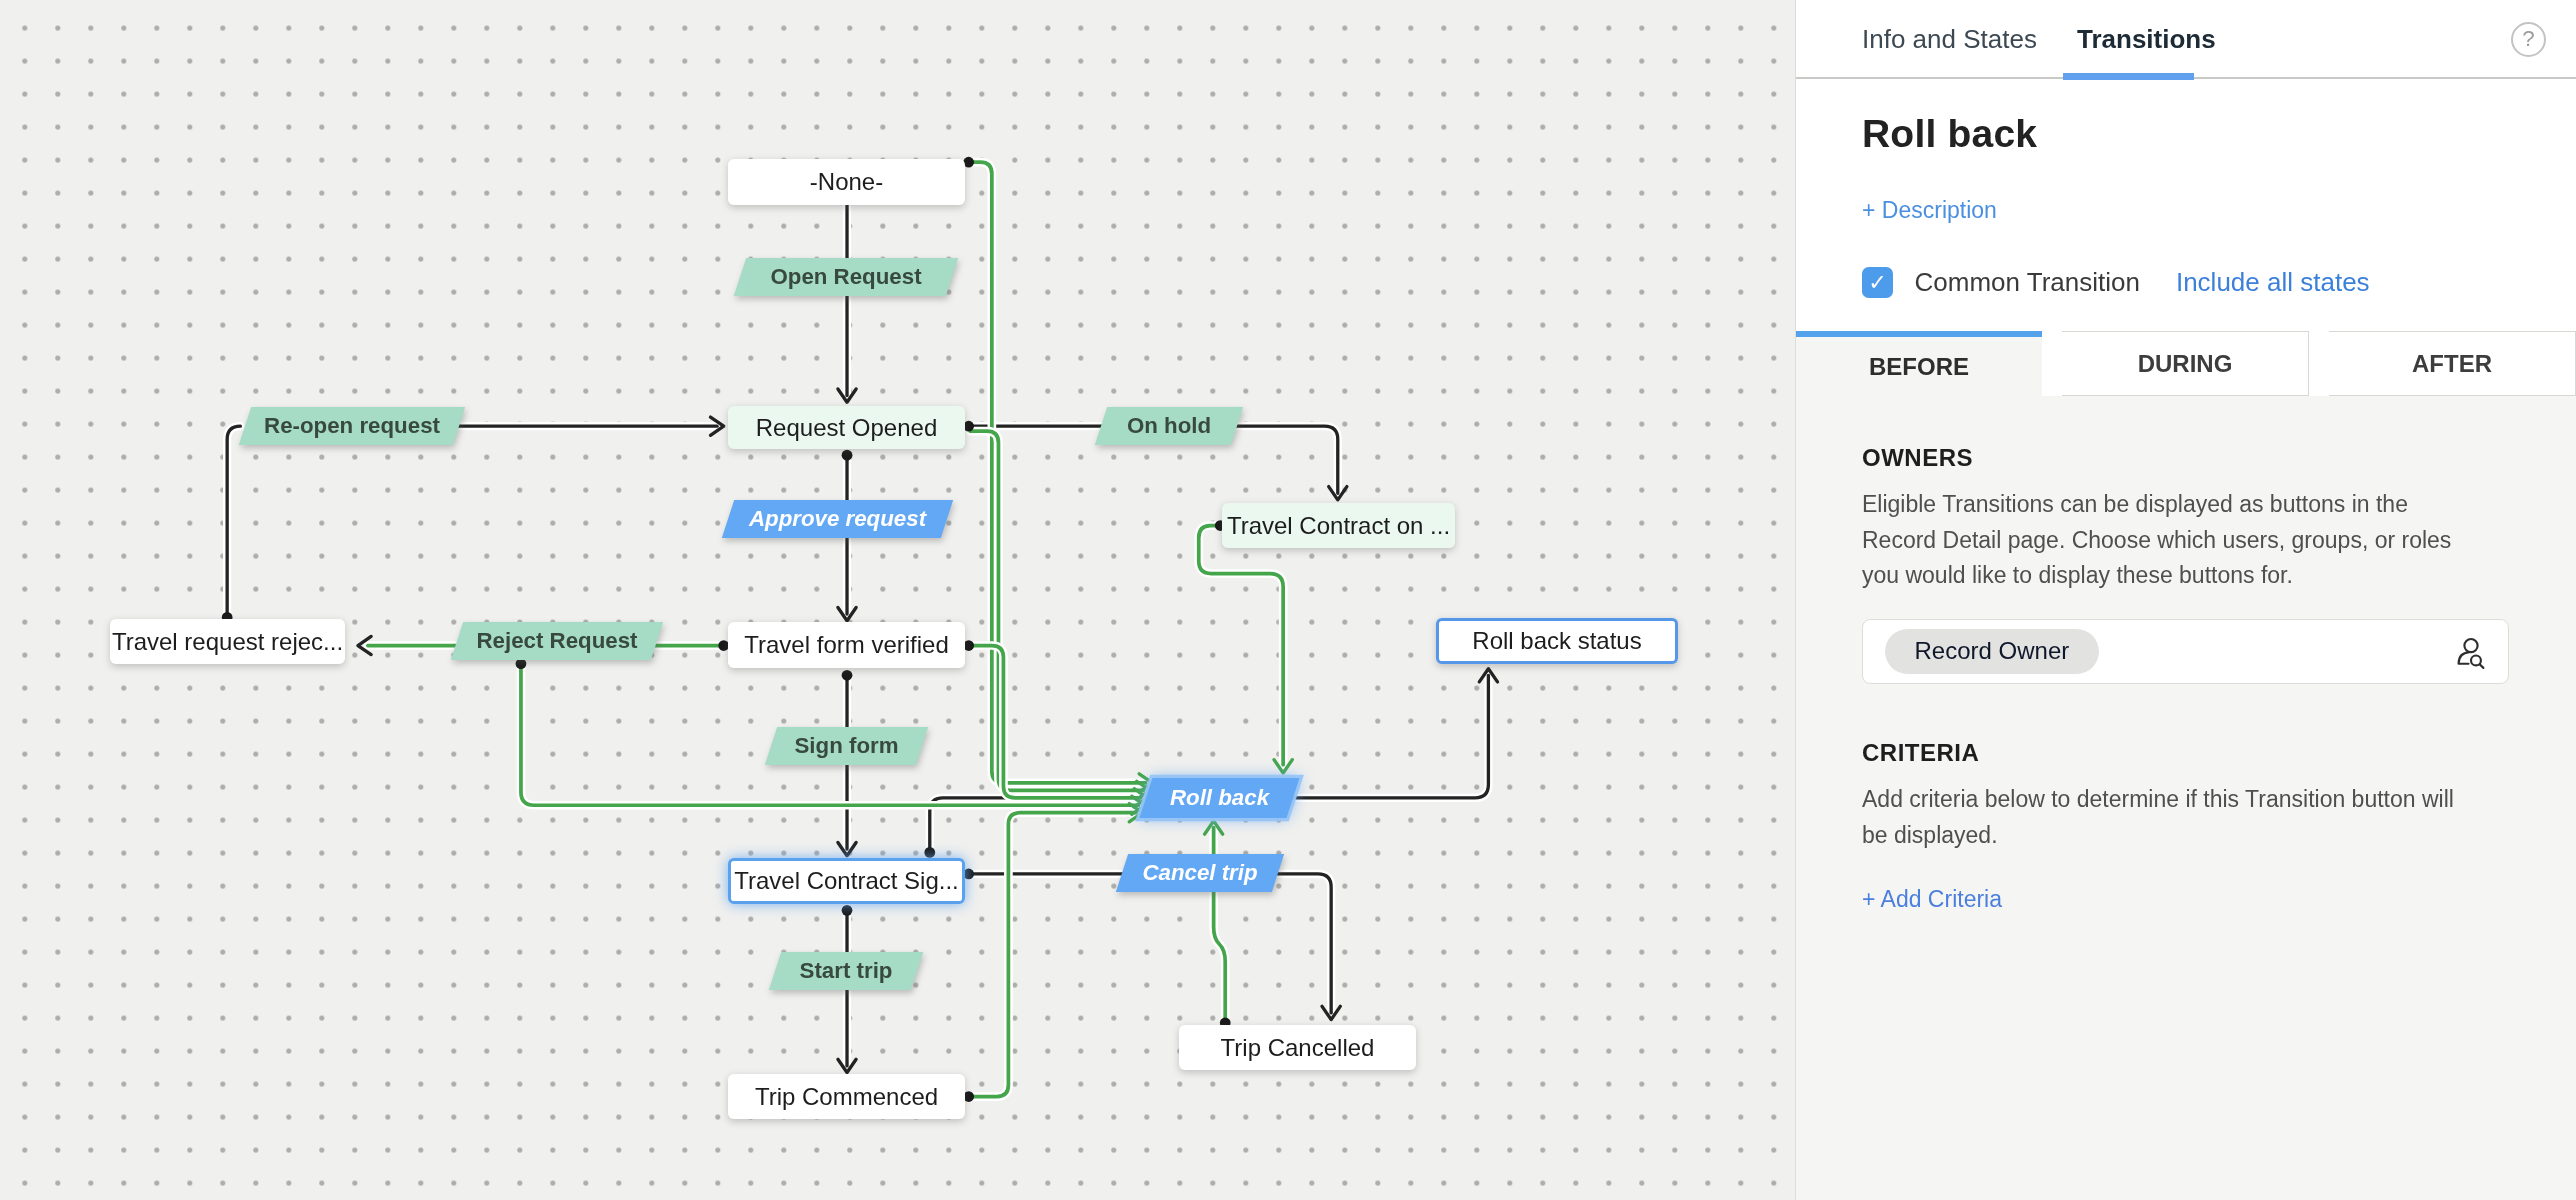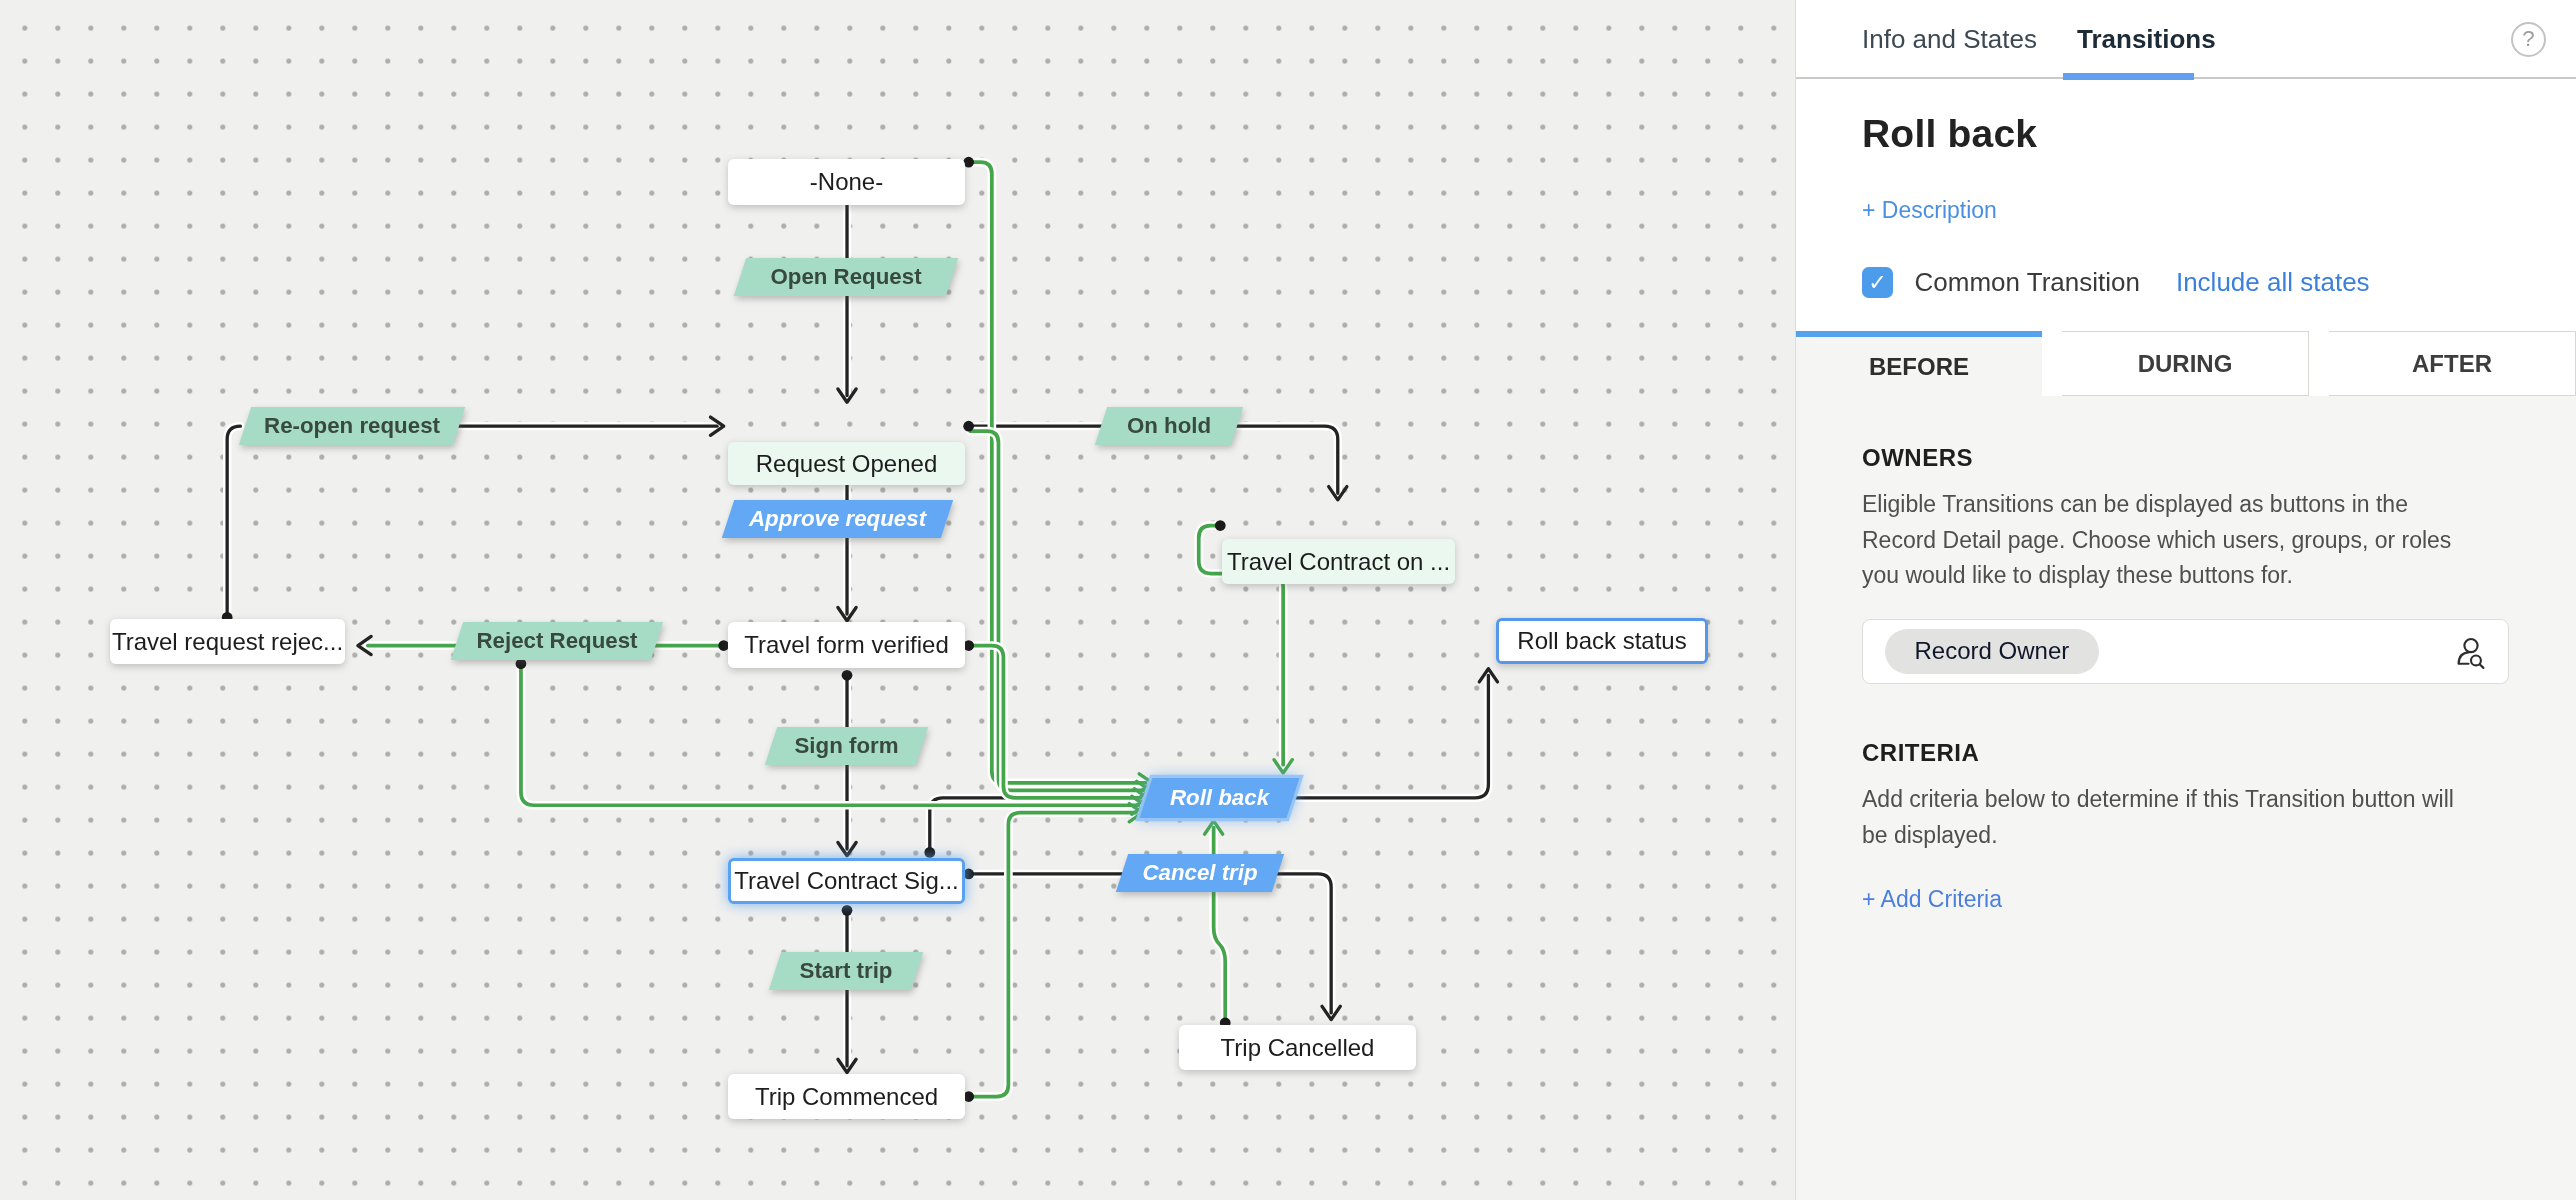--- a/index.html
+++ b/index.html
@@ -10,21 +10,21 @@
   
   #canvas { position:absolute; left:0; top:0; width:1795px; height:1200px;
             background-color:#f0f0ee;
             background-image:radial-gradient(circle, #adadab 2.2px, transparent 2.9px);
             background-size:33px 33px; background-position:8.3px 11.6px; }
   #edge-svg { position:absolute; left:0; top:0; width:1795px; height:1200px; z-index:1; }
 
   .state { position:absolute; z-index:3; display:flex; align-items:center; justify-content:center;
            background:#fff; border-radius:5.8px; font-size:24px; color:#1d1d1d;
            box-shadow:0 2.5px 7.4px rgba(80,80,80,.28); cursor:pointer; }
-  .state.green { background:#eaf8ef;margin-top:36px; }
+  .state.green { background:#eaf8ef; }
   .state.blue-border { border:3.3px solid #5598ea; }
   .state.selected { border:3.3px solid #5ba2ee; box-shadow:0 0 13.2px rgba(100,165,240,.85); }
 
   .transition { position:absolute; z-index:3; cursor:pointer; }
   .transition .shape { position:absolute; inset:0; transform:skewX(-18deg);
                        box-shadow:2.5px 3.3px 5.8px rgba(90,90,90,.35); }
   .transition.green .shape { background:#a6dcc6; }
   .transition.blue .shape  { background:#63a8f4; }
   .transition.selected .shape { box-shadow:0 0 0 3.3px rgba(150,196,245,.95), 0 0 15px rgba(105,170,240,.9); }
   .transition .label { position:absolute; inset:0; display:flex; align-items:center; justify-content:center;
@@ -154,21 +154,21 @@
       </div>
       <div class="state green" style="left: 1222px; top: 503px; width: 233px; height: 45px;">
         <span>Travel Contract on ...</span>
       </div>
       <div class="state " style="left: 110px; top: 619px; width: 235px; height: 45px;">
         <span>Travel request rejec...</span>
       </div>
       <div class="state " style="left: 728px; top: 622px; width: 237px; height: 46px;">
         <span>Travel form verified</span>
       </div>
-      <div class="state blue-border" style="left: 1496px; top: 618px; width: 212px; height: 46px;">
+      <div class="state blue-border" style="left: 1436px; top: 618px; width: 242px; height: 46px;">
         <span>Roll back status</span>
       </div>
       <div class="state selected" style="left: 728px; top: 858px; width: 237px; height: 46px;">
         <span>Travel Contract Sig...</span>
       </div>
       <div class="state " style="left: 1179px; top: 1025px; width: 237px; height: 45px;">
         <span>Trip Cancelled</span>
       </div>
       <div class="state " style="left: 728px; top: 1074px; width: 237px; height: 45px;">
         <span>Trip Commenced</span>

